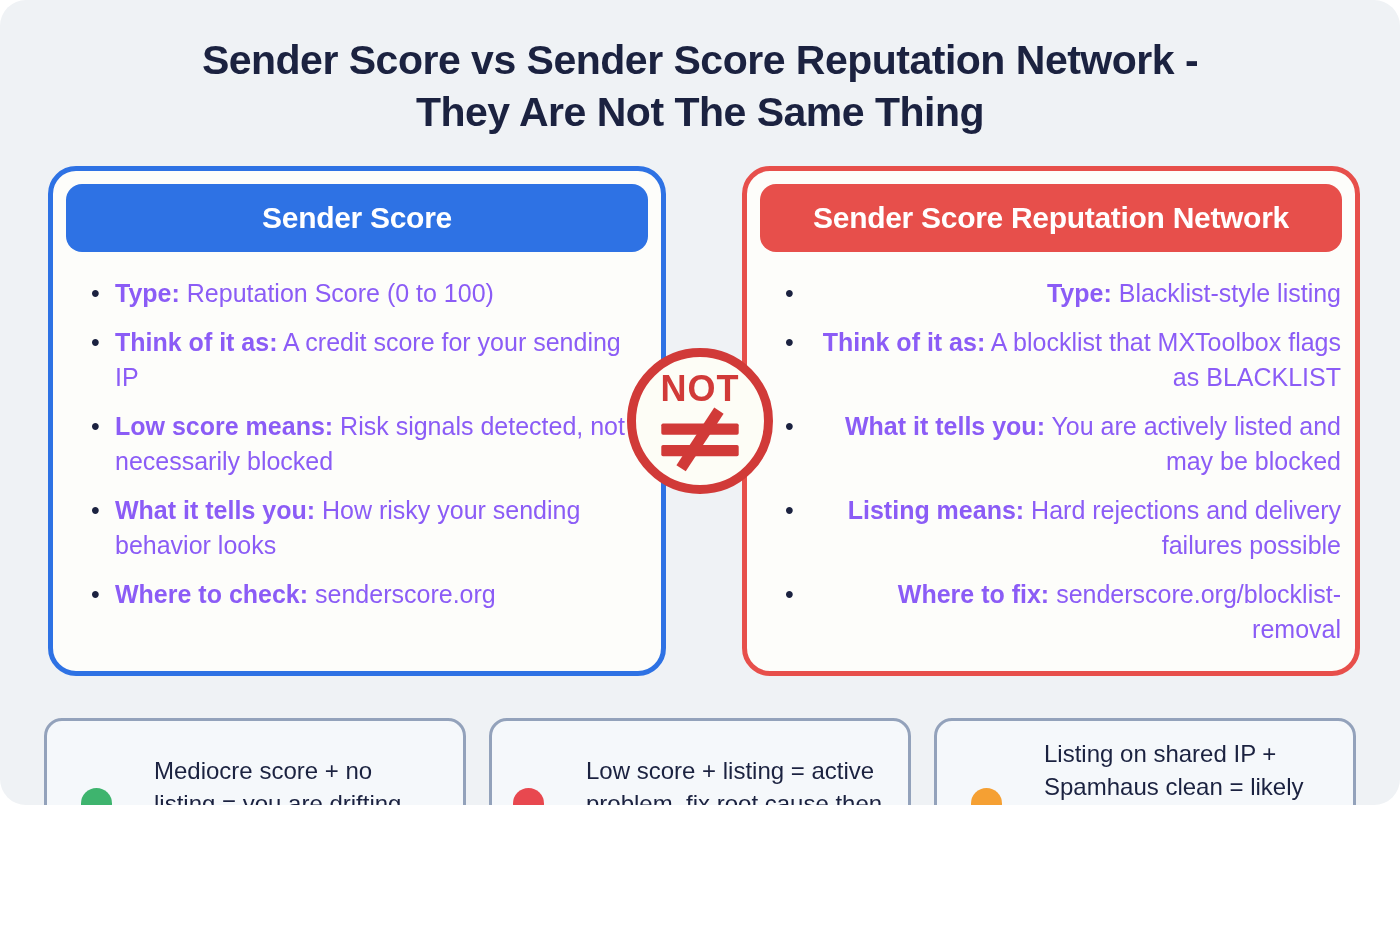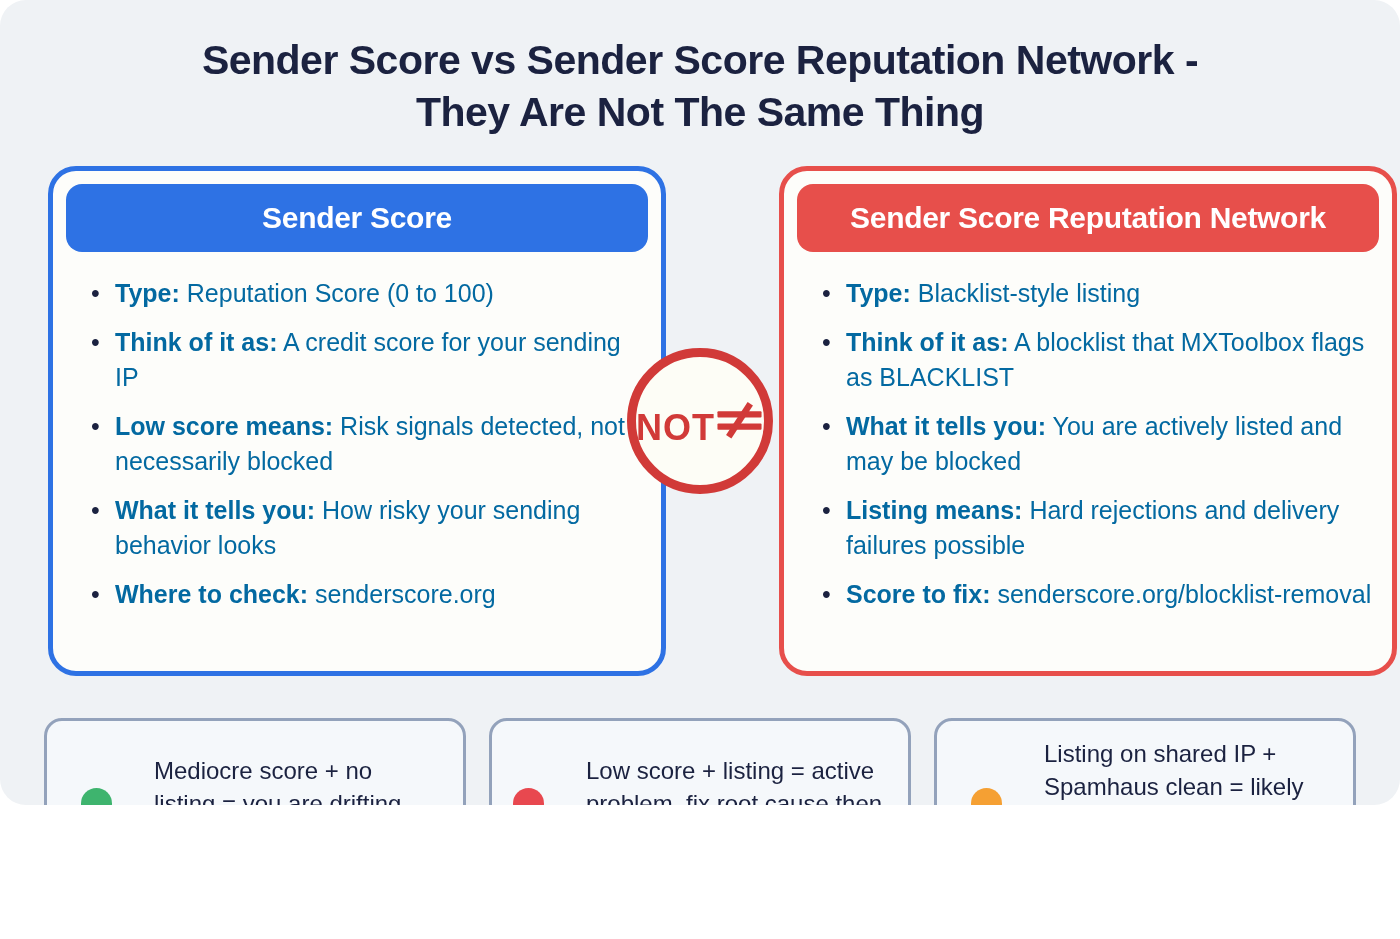--- a/index.html
+++ b/index.html
@@ -35,21 +35,21 @@
     top: 166px;
     width: 618px;
     height: 510px;
     background: #fdfdfa;
     border: 5px solid #888;
     border-radius: 28px;
     box-sizing: border-box;
     margin-left: 6px;
   }
   .card.left  { left: 42px; }
-  .card.right { left: 773px; }
+  .card.right { left: 736px; text-align: right; }
   .card-header {
     margin: 13px 13px 0 13px;
     height: 68px;
     border-radius: 16px;
     display: flex;
     align-items: center;
     justify-content: center;
     color: #ffffff;
     font-size: 30px;
     font-weight: bold;
@@ -58,21 +58,21 @@
   .bullets {
     list-style: none;
     margin: 24px 14px 0 0;
     padding: 0 0 0 36px;
   }
   .bullets li {
     position: relative;
     padding-left: 26px;
     font-size: 25px;
     line-height: 35px;
-    color: #0369a1;
+    color: #8b5cf6;
     margin-bottom: 14px;
   }
   .bullets li::before {
     content: "\2022";
     position: absolute;
     left: 2px;
     top: 0;
     font-size: 25px;
     color: #1b2240;
   }
@@ -82,21 +82,21 @@
     position: absolute;
     left: 627px;
     top: 348px;
     width: 146px;
     height: 146px;
     border-radius: 50%;
     background: #fdfdf6;
     border: 9px solid currentColor;
     box-sizing: border-box;
     display: flex;
-    flex-direction: row;
+    flex-direction: column;
     align-items: center;
     z-index: 5;
   }
   .badge-label {
     margin-top: 13px;
     font-size: 36px;
     font-weight: bold;
     letter-spacing: 1px;
     line-height: 38px;
   }
@@ -185,21 +185,21 @@
       </li>
       <li>
         <strong>What it tells you:</strong>
         <span>You are actively listed and may be blocked</span>
       </li>
       <li>
         <strong>Listing means:</strong>
         <span>Hard rejections and delivery failures possible</span>
       </li>
       <li>
-        <strong>Score to fix:</strong>
+        <strong>Where to fix:</strong>
         <span>senderscore.org/blocklist-removal</span>
       </li>
     </ul>
   </div>
 
   <div class="badge" style="color: rgb(209, 58, 56);">
     <div class="badge-label">NOT</div>
     <svg class="badge-symbol" width="86" height="66" viewBox="0 0 100 76">
       <rect x="5" y="20" width="90" height="13" rx="2" fill="currentColor"></rect>
       <rect x="5" y="45" width="90" height="13" rx="2" fill="currentColor"></rect>

